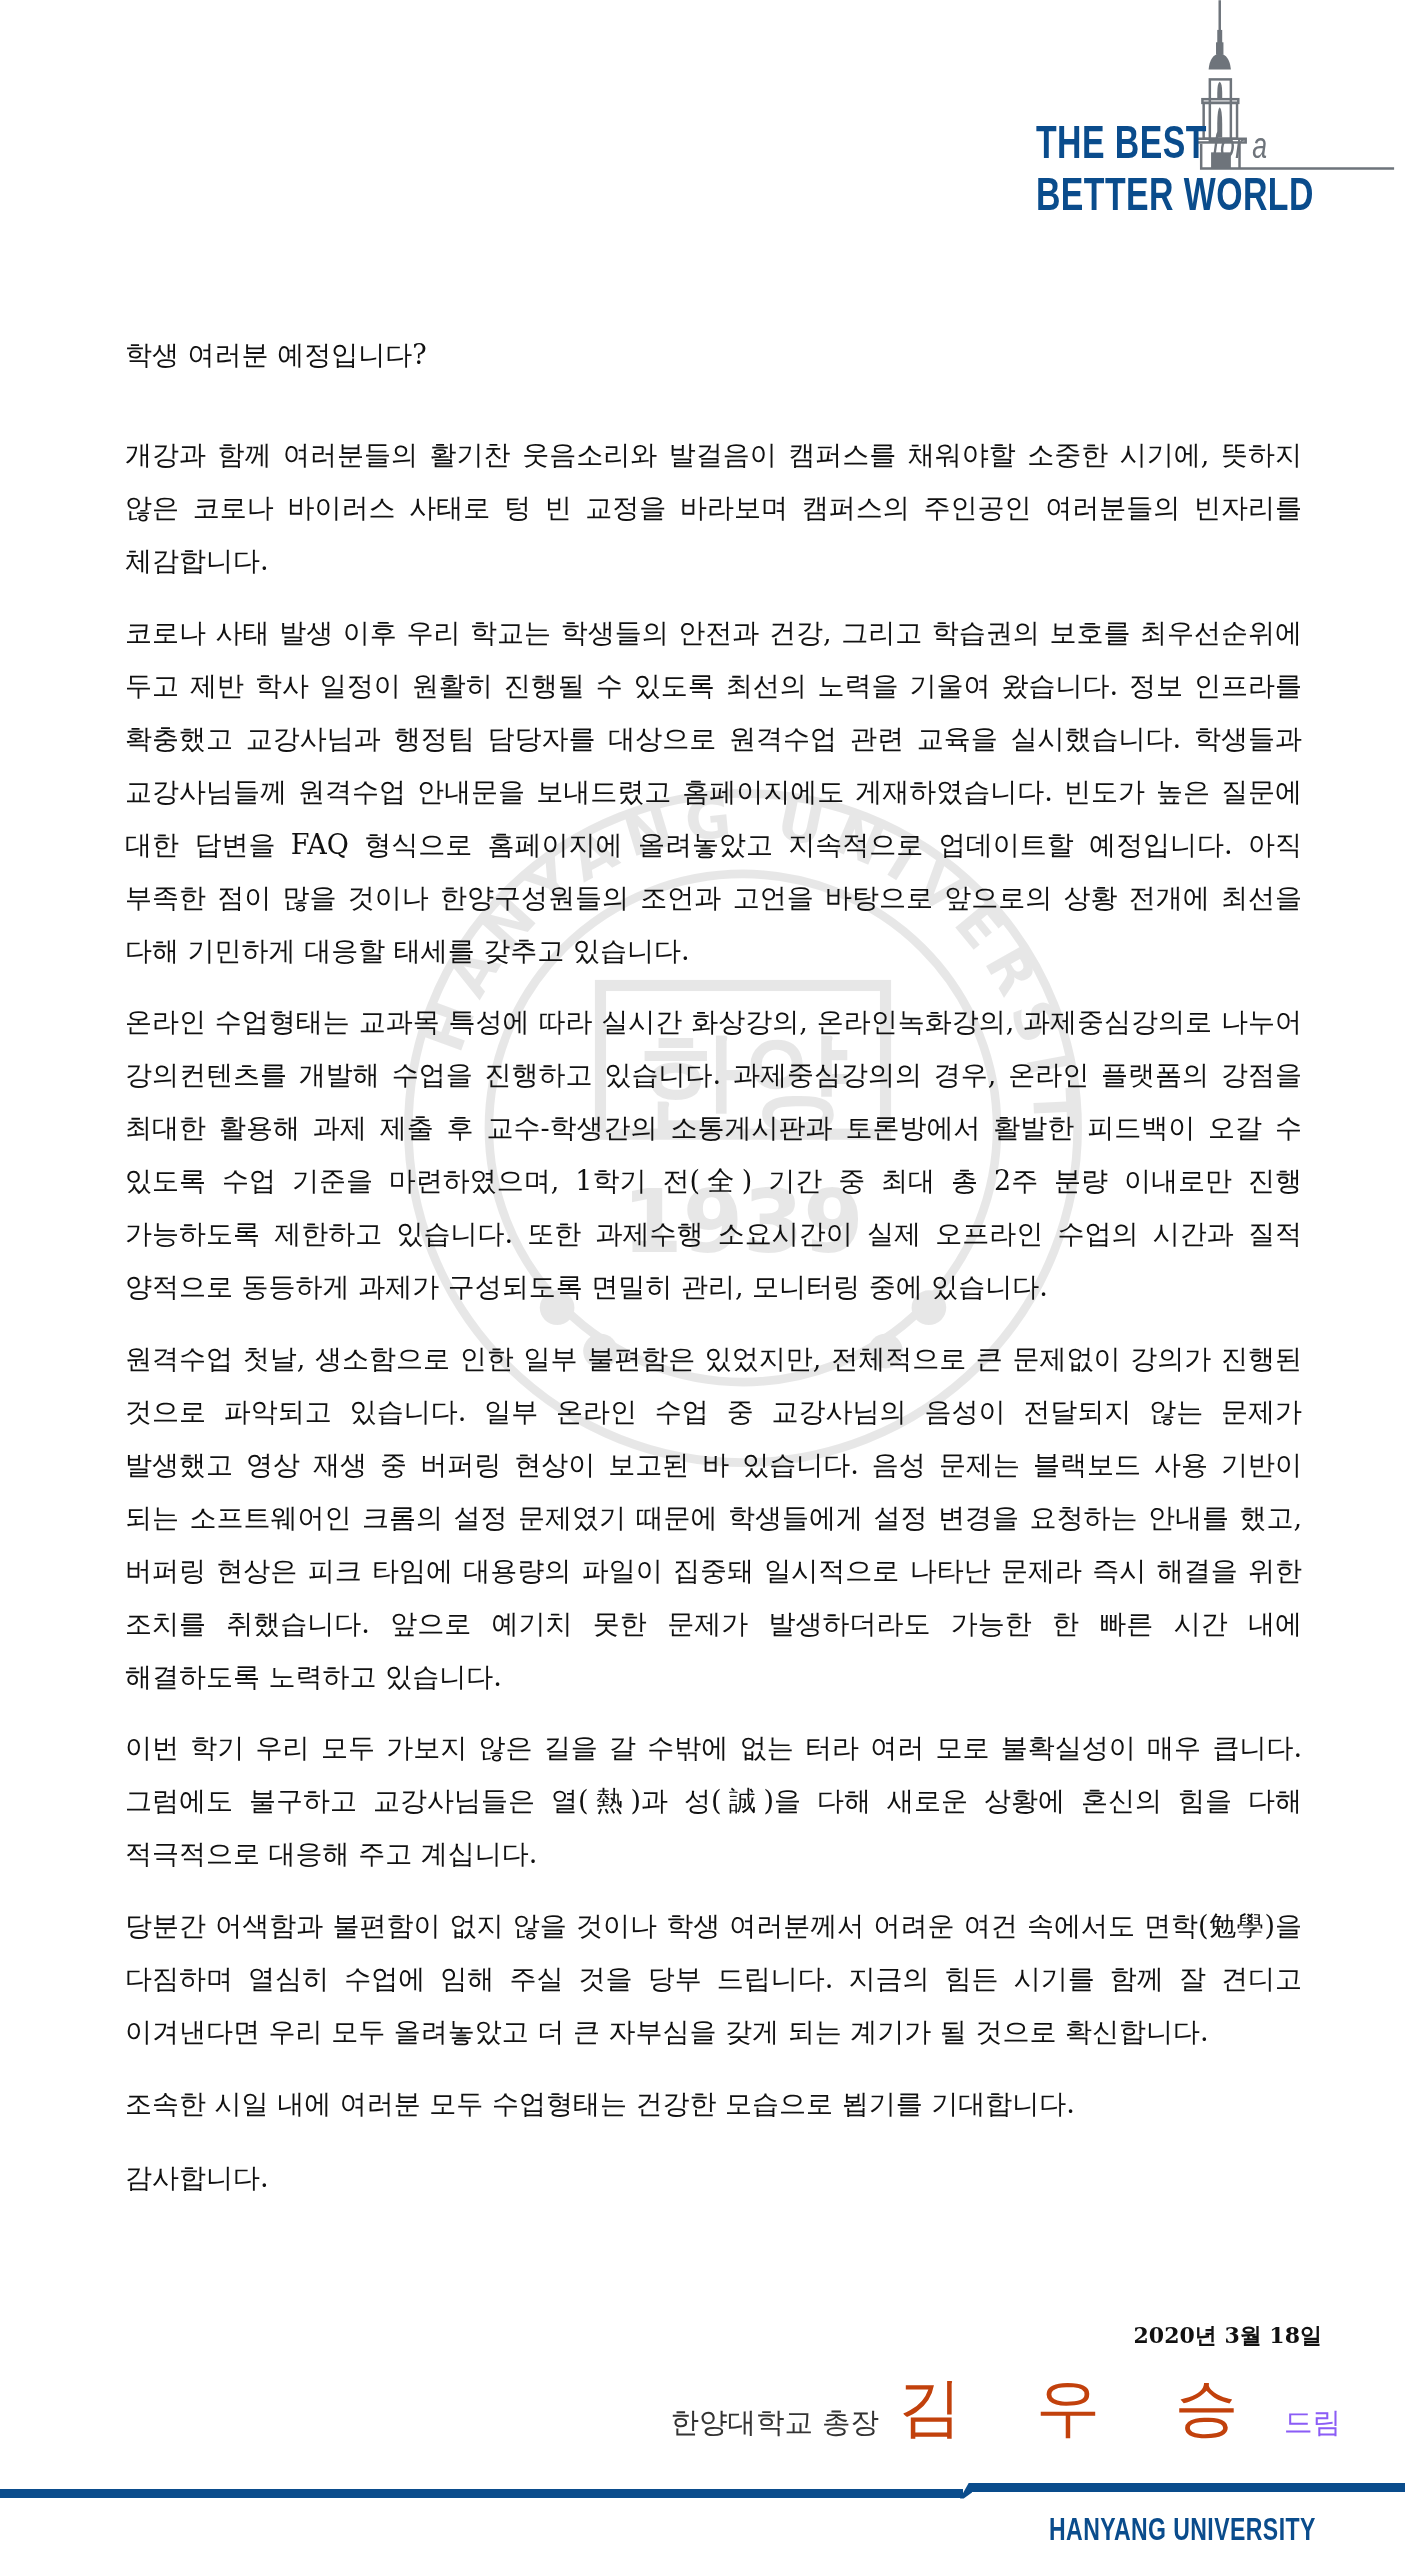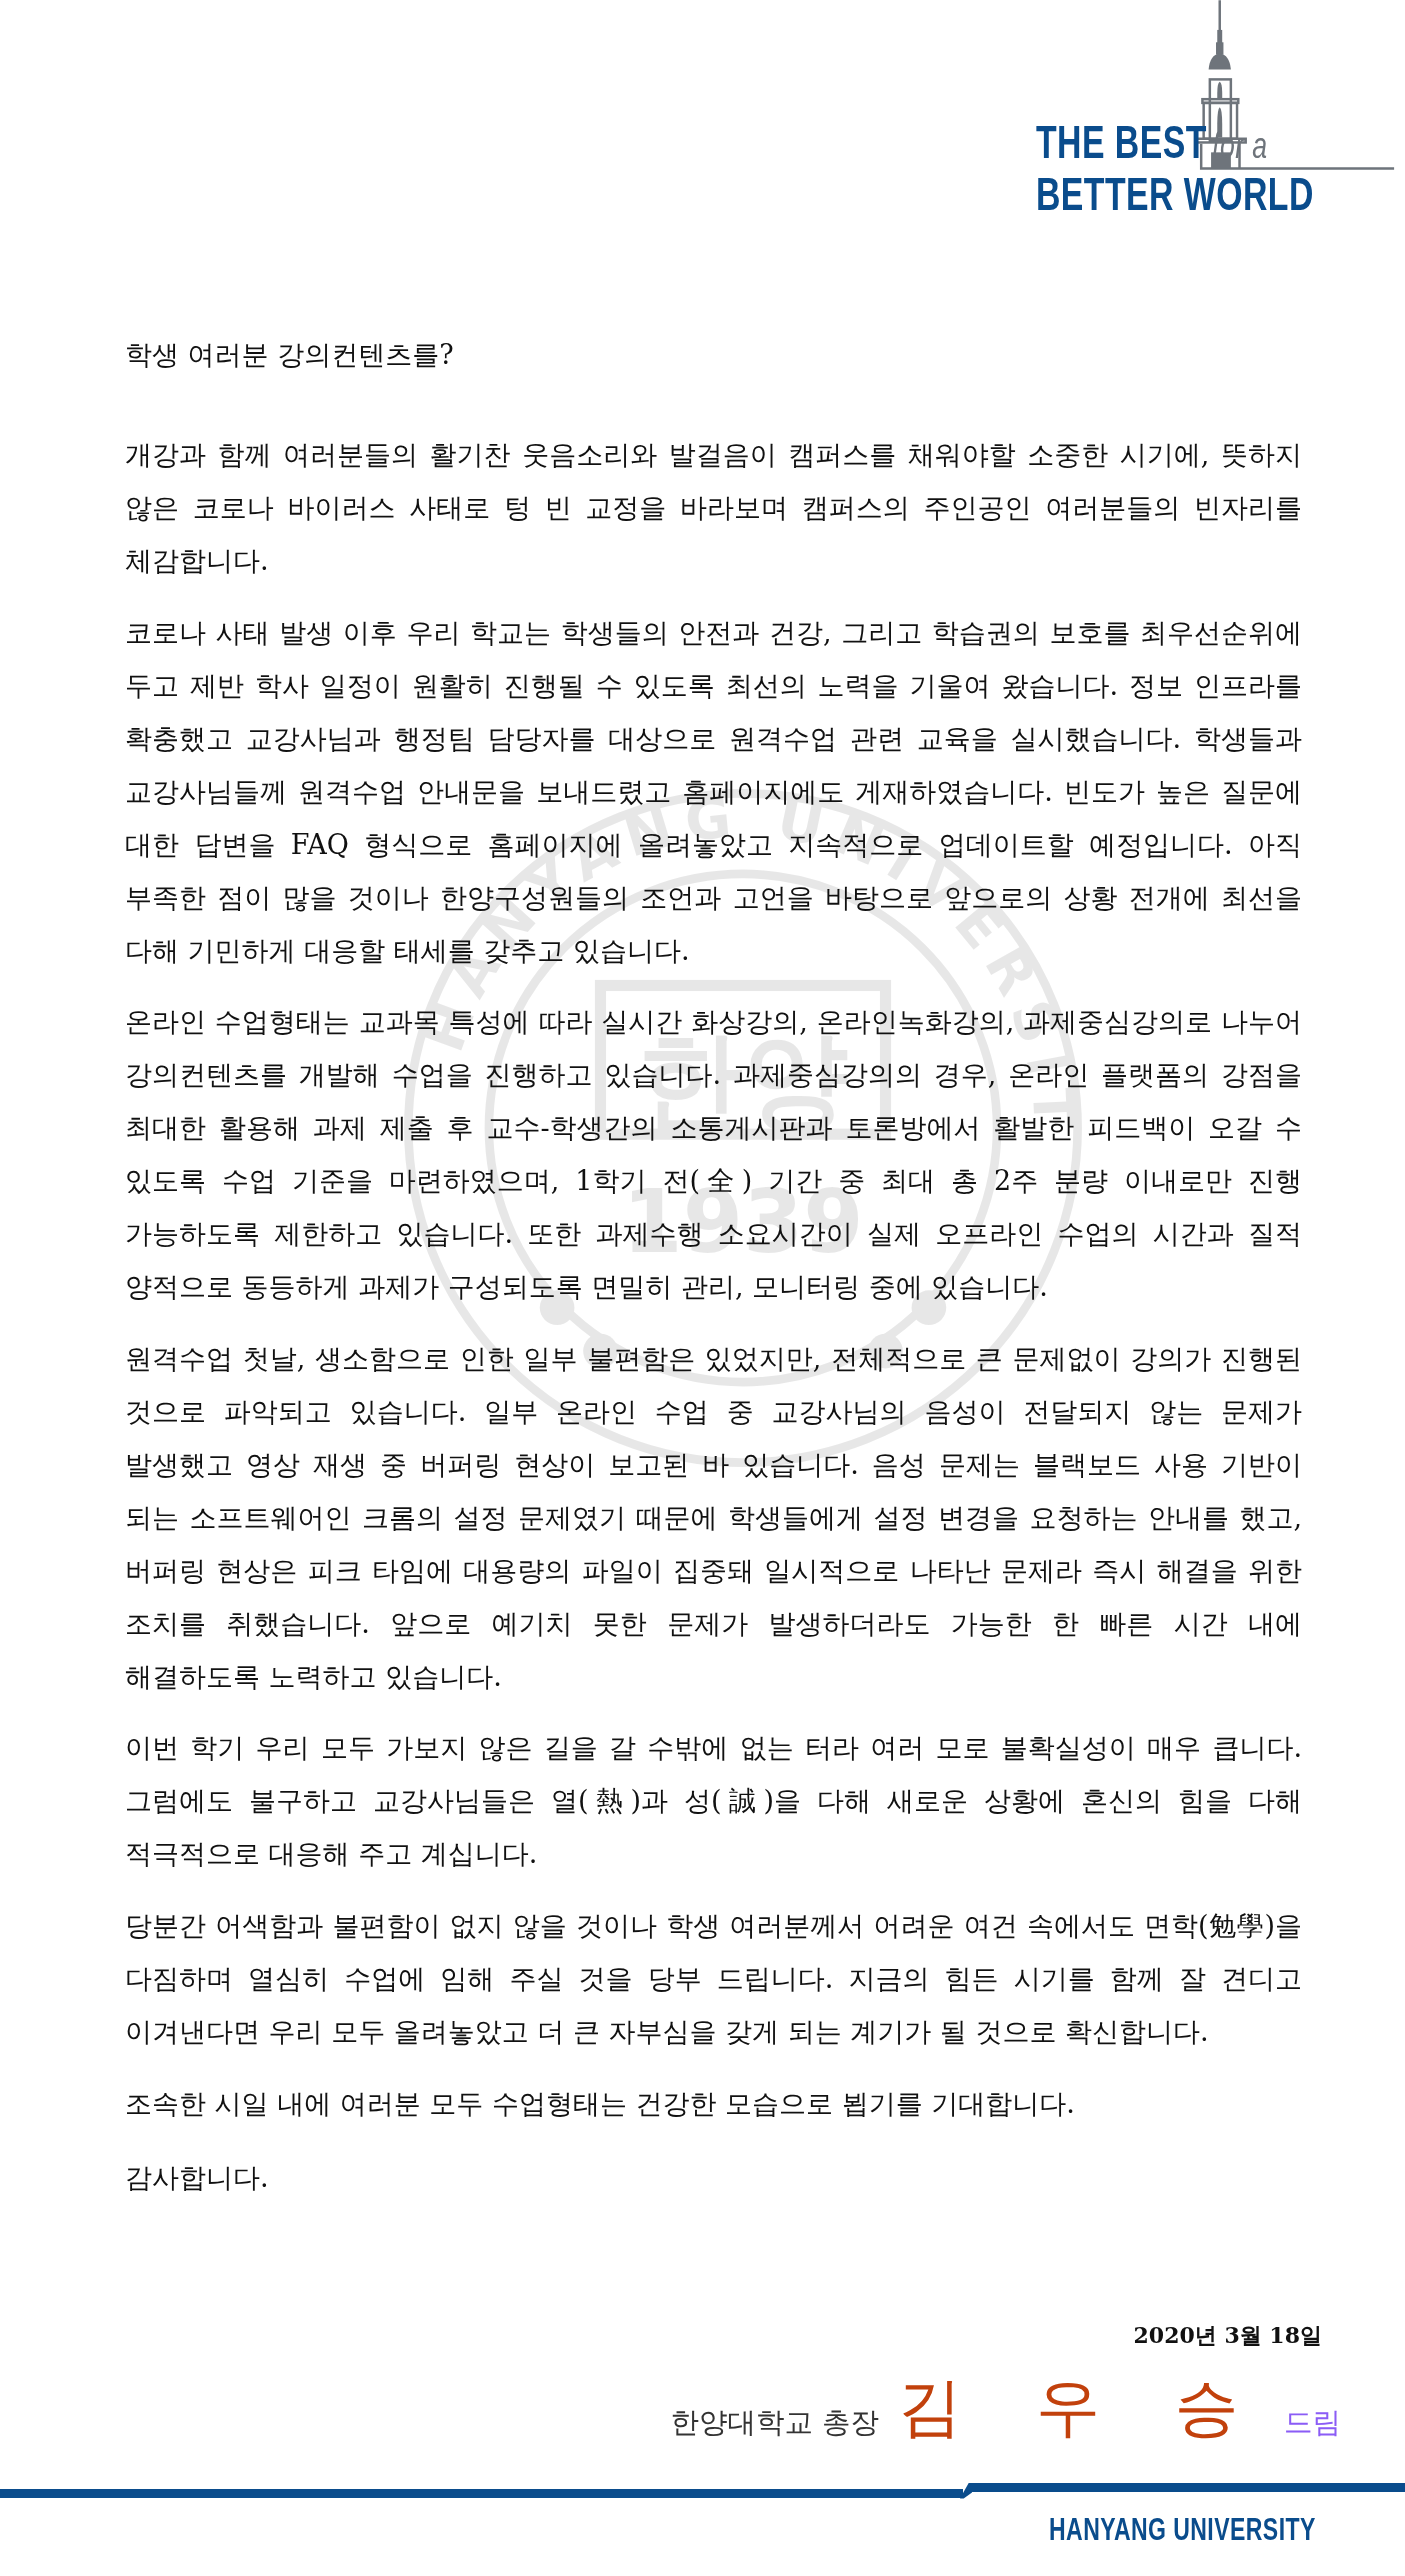--- a/index.html
+++ b/index.html
@@ -162,21 +162,21 @@
     <text x="560" y="760" text-anchor="middle" font-family="DejaVu Sans, sans-serif" font-size="140" font-weight="bold" fill="#000">1939</text>
     <g fill="#000">
       <circle cx="260" cy="850" r="28"></circle>
         <circle cx="330" cy="920" r="28"></circle>
       <circle cx="860" cy="850" r="28"></circle>
         <circle cx="790" cy="920" r="28"></circle>
     </g>
   </svg>
 
   <div class="letter">
-    <p class="greeting">학생 여러분 강의컨텐츠를?</p>
+    <p class="greeting">학생 여러분 예정입니다?</p>
     <p class="para">개강과 함께 여러분들의 활기찬 웃음소리와 발걸음이 캠퍼스를 채워야할 소중한 시기에, 뜻하지 않은 코로나 바이러스 사태로 텅 빈 교정을 바라보며 캠퍼스의 주인공인 여러분들의 빈자리를 체감합니다.</p>
     <p class="para">코로나 사태 발생 이후 우리 학교는 학생들의 안전과 건강, 그리고 학습권의 보호를 최우선순위에 두고 제반 학사 일정이 원활히 진행될 수 있도록 최선의 노력을 기울여 왔습니다. 정보 인프라를 확충했고 교강사님과 행정팀 담당자를 대상으로 원격수업 관련 교육을 실시했습니다. 학생들과 교강사님들께 원격수업 안내문을 보내드렸고 홈페이지에도 게재하였습니다. 빈도가 높은 질문에 대한 답변을 FAQ 형식으로 홈페이지에 올려놓았고 지속적으로 업데이트할 예정입니다. 아직 부족한 점이 많을 것이나 한양구성원들의 조언과 고언을 바탕으로 앞으로의 상황 전개에 최선을 다해 기민하게 대응할 태세를 갖추고 있습니다.</p>
     <p class="para">온라인 수업형태는 교과목 특성에 따라 실시간 화상강의, 온라인녹화강의, 과제중심강의로 나누어 강의컨텐츠를 개발해 수업을 진행하고 있습니다. 과제중심강의의 경우, 온라인 플랫폼의 강점을 최대한 활용해 과제 제출 후 교수-학생간의 소통게시판과 토론방에서 활발한 피드백이 오갈 수 있도록 수업 기준을 마련하였으며, 1학기 전(全) 기간 중 최대 총 2주 분량 이내로만 진행 가능하도록 제한하고 있습니다. 또한 과제수행 소요시간이 실제 오프라인 수업의 시간과 질적 양적으로 동등하게 과제가 구성되도록 면밀히 관리, 모니터링 중에 있습니다.</p>
     <p class="para">원격수업 첫날, 생소함으로 인한 일부 불편함은 있었지만, 전체적으로 큰 문제없이 강의가 진행된 것으로 파악되고 있습니다. 일부 온라인 수업 중 교강사님의 음성이 전달되지 않는 문제가 발생했고 영상 재생 중 버퍼링 현상이 보고된 바 있습니다. 음성 문제는 블랙보드 사용 기반이 되는 소프트웨어인 크롬의 설정 문제였기 때문에 학생들에게 설정 변경을 요청하는 안내를 했고, 버퍼링 현상은 피크 타임에 대용량의 파일이 집중돼 일시적으로 나타난 문제라 즉시 해결을 위한 조치를 취했습니다. 앞으로 예기치 못한 문제가 발생하더라도 가능한 한 빠른 시간 내에 해결하도록 노력하고 있습니다.</p>
     <p class="para">이번 학기 우리 모두 가보지 않은 길을 갈 수밖에 없는 터라 여러 모로 불확실성이 매우 큽니다. 그럼에도 불구하고 교강사님들은 열(熱)과 성(誠)을 다해 새로운 상황에 혼신의 힘을 다해 적극적으로 대응해 주고 계십니다.</p>
     <p class="para">당분간 어색함과 불편함이 없지 않을 것이나 학생 여러분께서 어려운 여건 속에서도 면학(勉學)을 다짐하며 열심히 수업에 임해 주실 것을 당부 드립니다. 지금의 힘든 시기를 함께 잘 견디고 이겨낸다면 우리 모두 올려놓았고 더 큰 자부심을 갖게 되는 계기가 될 것으로 확신합니다.</p>
     <p class="para compact">조속한 시일 내에 여러분 모두 수업형태는 건강한 모습으로 뵙기를 기대합니다.</p>
     <p class="para">감사합니다.</p>
   </div>
 

